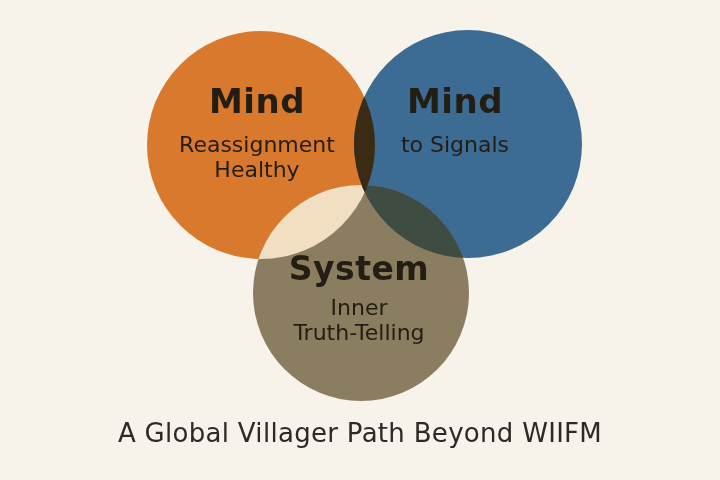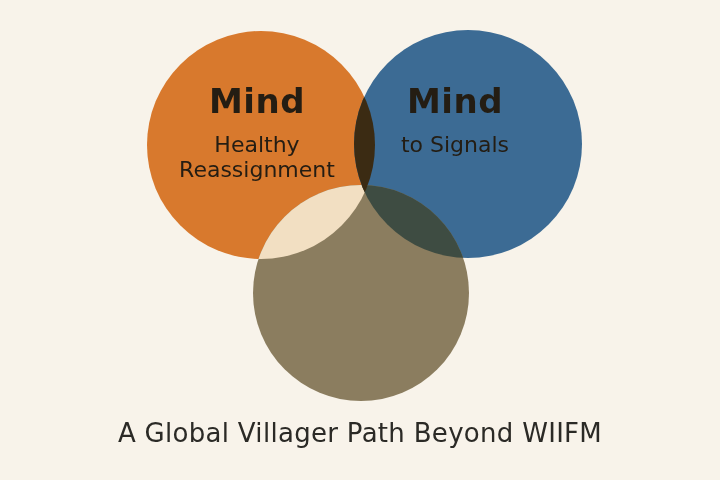--- a/index.html
+++ b/index.html
@@ -88,25 +88,30 @@
       <circle cx="361" cy="293" r="108" fill="#3E4C42"></circle>
     </g>
 
     <g clip-path="url(#clipOrange)">
       <circle cx="468" cy="144" r="114" fill="#3B2B13"></circle>
     </g>
   </svg>
 
   <div class="label-group group-mind" style="color: rgb(36, 29, 19);">
     <div class="circle-title">Mind</div>
+    <div class="circle-subtitle">Reassignment</div>
     <div class="circle-subtitle">Healthy</div>
-    <div class="circle-subtitle">Reassignment</div>
   </div>
 
   <div class="label-group group-body" style="color: rgb(36, 29, 19);">
     <div class="circle-title">Mind</div>
     <div class="circle-subtitle">to Signals</div>
   </div>
 
+  <div class="label-group group-system" style="color: rgb(36, 29, 19);">
+    <div class="circle-title">System</div>
+    <div class="circle-subtitle">Inner</div>
+    <div class="circle-subtitle">Truth-Telling</div>
+  </div>
 
   <div class="caption" style="color: rgb(43, 42, 38);">A Global Villager Path Beyond WIIFM</div>
 
 </div>
 
 </body></html>

